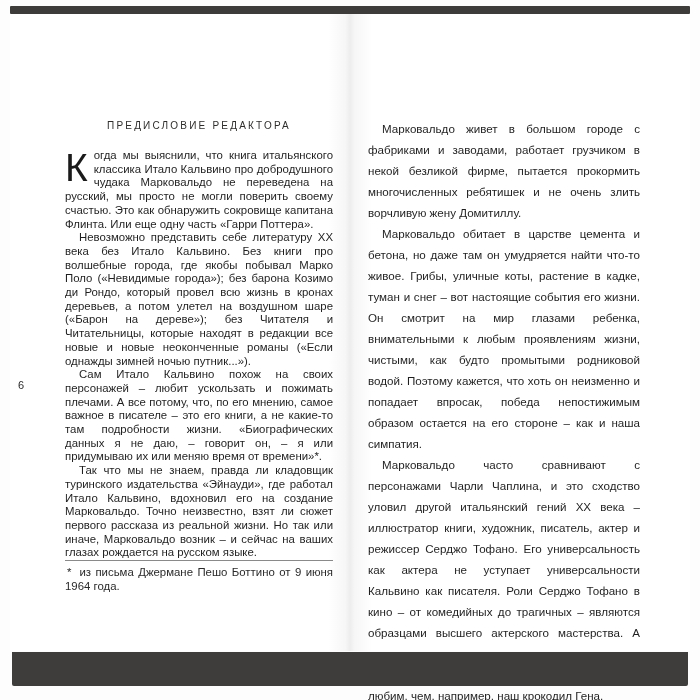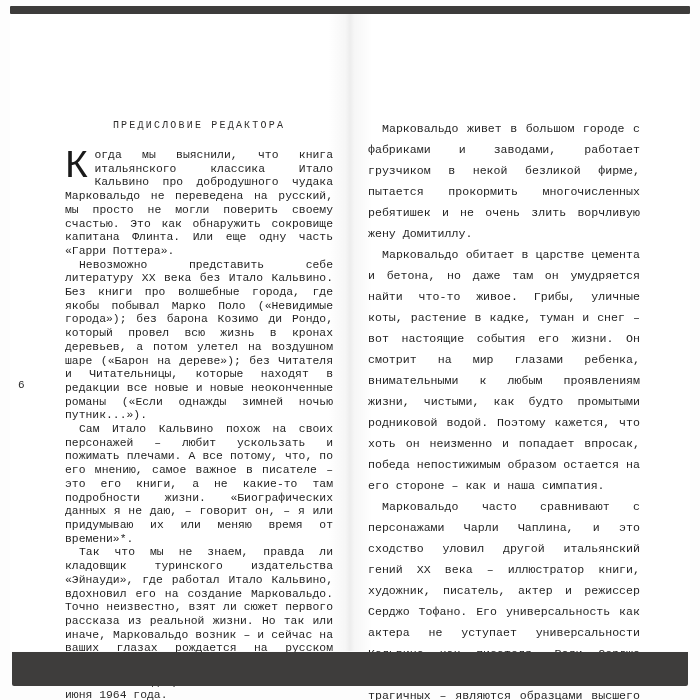--- a/index.html
+++ b/index.html
@@ -6,21 +6,21 @@
     margin: 0;
     padding: 0;
     background: #fdfdfd;
   }
   .stage {
     position: relative;
     width: 700px;
     height: 700px;
     background: #fdfdfd;
     overflow: hidden;
-    font-family: Liberation Mono, monospace;
+    font-family: Liberation Sans, sans-serif;
     color: #1f1f1f;
   }
   .cover-top {
     position: absolute;
     left: 10px;
     top: 6px;
     width: 680px;
     height: 8px;
     background: #3d3c3b;
     border-radius: 1px;

